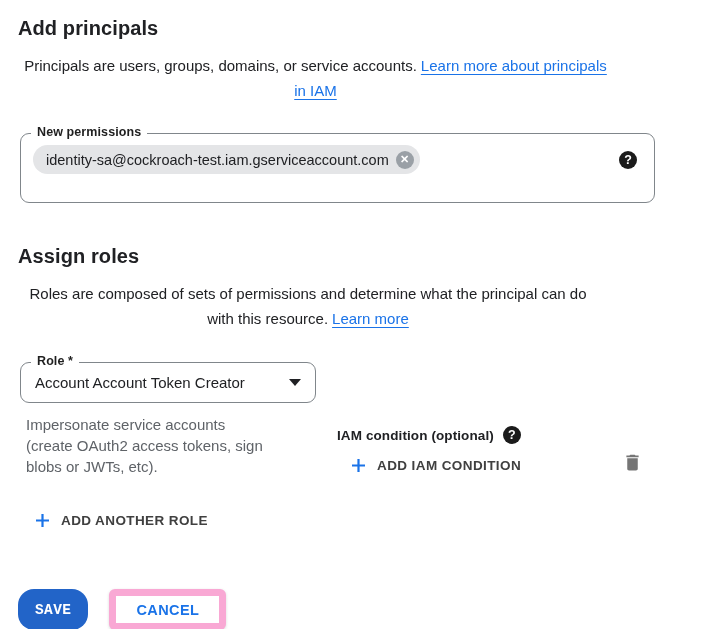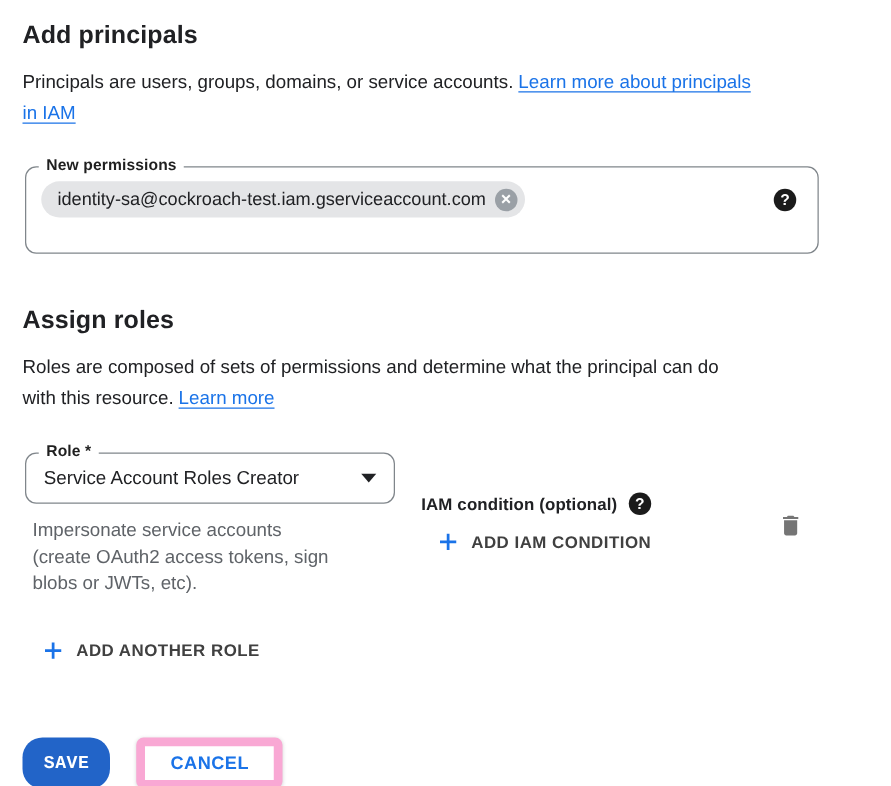--- a/index.html
+++ b/index.html
@@ -17,20 +17,21 @@
     font-weight: 700;
     color: #202124;
     letter-spacing: 0.1px;
     line-height: 24px;
   }
   .desc {
     font-size: 15px;
     line-height: 25px;
     color: #202124;
     margin-top: 13px;
+    text-align: center;
   }
   .desc-1 { max-width: 622px; }
   .desc-2 { max-width: 580px; }
   a.link {
     color: #1a73e8;
     text-decoration: underline;
     text-underline-offset: 3px;
     cursor: pointer;
   }
   .link-gap { margin-left: 4px; }
@@ -95,21 +96,21 @@
     cursor: pointer;
     flex: 0 0 auto;
   }
   .field-help { position: absolute; right: 17px; top: 17px; }
 
   .assign-title { margin-top: 41px; }
 
   
   .role-row {
     display: flex;
-    align-items: center;
+    align-items: flex-end;
     margin-top: 31px;
     width: 677px;
   }
   .role-col { width: 296px; margin-left: 2px; flex: 0 0 auto; }
   .role-select {
     position: relative;
     width: 296px;
     height: 41px;
     border: 1px solid #80868b;
     border-radius: 9px;
@@ -226,21 +227,21 @@
 
   <h1 class="section-title assign-title">Assign roles</h1>
 
   <p class="desc desc-2"><span>Roles are composed of sets of permissions and determine what the principal can do with this resource.</span><a class="link link-gap">Learn more</a></p>
 
   <div class="role-row">
 
     <div class="role-col">
       <div class="role-select">
         <span class="float-label">Role *</span>
-        <span class="role-value">Service Account Roles Creator</span>
+        <span class="role-value">Account Account Token Creator</span>
         <span class="dropdown-arrow"></span>
       </div>
       <div class="role-helper">Impersonate service accounts (create OAuth2 access tokens, sign blobs or JWTs, etc).</div>
     </div>
 
     <div class="condition-col">
       <div class="condition-label-row">
         <span>IAM condition (optional)</span>
         <span class="help-icon">?</span>
       </div>

